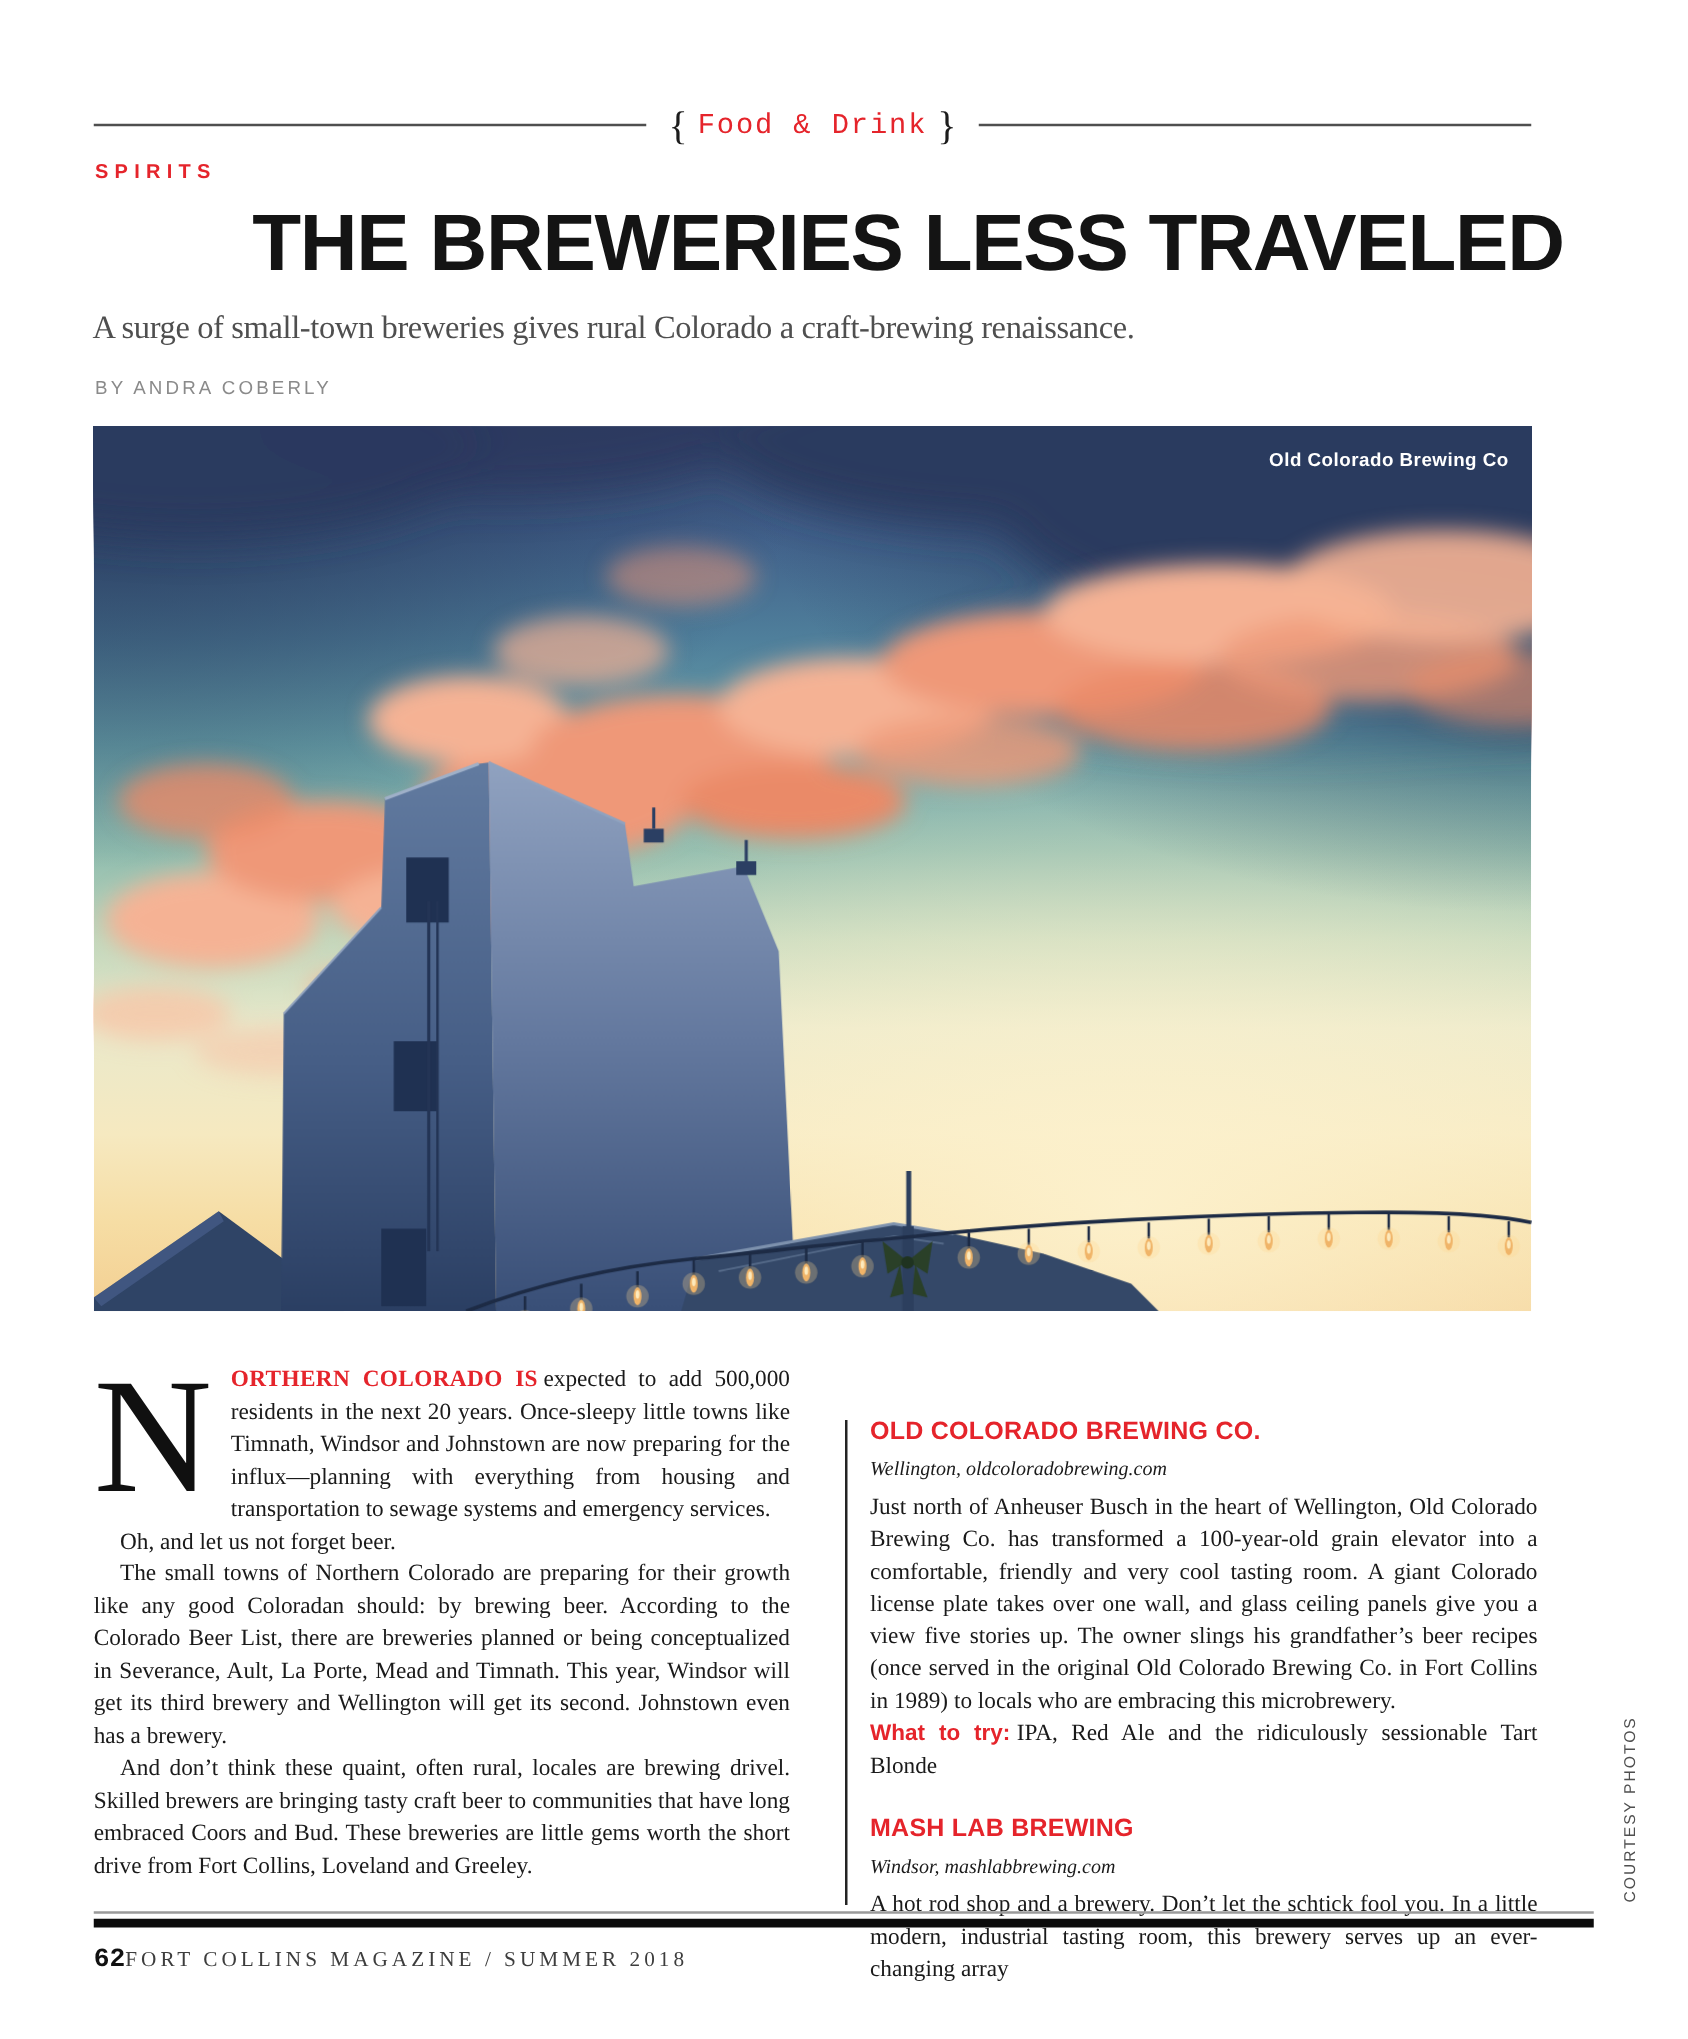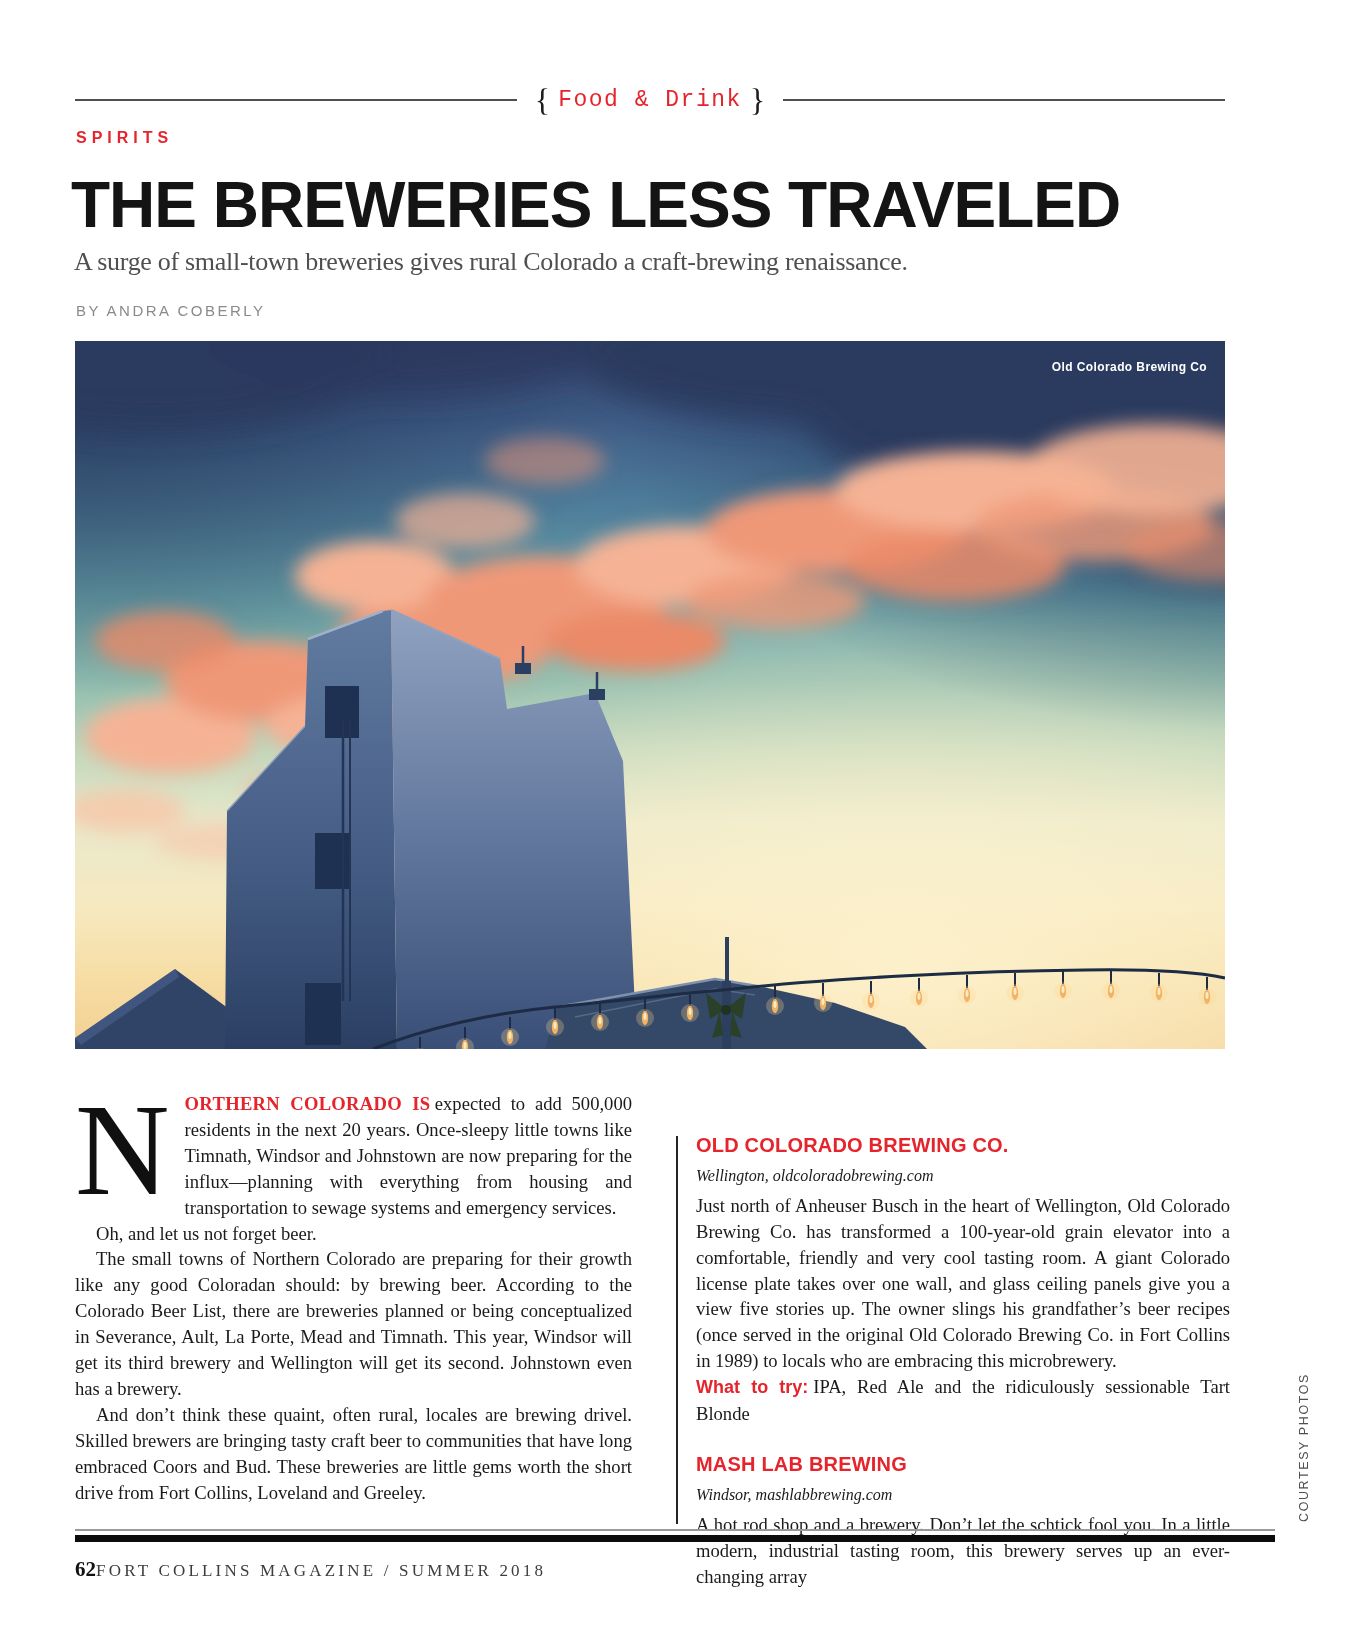--- a/index.html
+++ b/index.html
@@ -9,32 +9,32 @@
   
   .masthead{position:absolute;left:75px;top:84px;width:1150px;display:flex;align-items:center;}
   .mast-line{flex:1;height:2px;background:#4f4f4f;}
   .mast-label{display:flex;align-items:center;margin:0 10px;white-space:nowrap;}
   .brace{font-family:"Liberation Serif",serif;font-size:32px;color:#1c1c1c;line-height:1;padding:0 8px;}
   .mast-text{font-family:Liberation Mono, monospace;font-size:23px;letter-spacing:1.5px;color:#e5242b;}
 
   
   .kicker{position:absolute;left:76px;top:129px;font-family:"Liberation Sans",sans-serif;
           font-weight:700;font-size:16px;letter-spacing:5px;color:#e5242b;}
-  .headline{position:absolute;left:71px;top:172px;width:1180px;font-family:"Liberation Sans",sans-serif;
-            font-weight:700;font-size:64px;letter-spacing:-1px;color:#141414;line-height:1.05;}
+  .headline{position:absolute;left:71px;top:161px;width:1180px;font-family:"Liberation Sans",sans-serif;
+            font-weight:700;font-size:64px;letter-spacing:-1px;color:#141414;line-height:1.05;text-align:right;}
   .subtitle{position:absolute;left:74px;top:247px;width:1120px;font-family:"Liberation Serif",serif;
             font-weight:400;font-size:26px;color:#4f4f4f;letter-spacing:-0.3px;}
   .byline{position:absolute;left:76px;top:302px;font-family:"Liberation Sans",sans-serif;
           font-size:15px;letter-spacing:2.5px;color:#8a8a8a;}
 
   
   .photo{position:absolute;left:75px;top:341px;width:1150px;height:708px;overflow:hidden;}
   .photo svg{position:absolute;left:0;top:0;width:100%;height:100%;display:block;}
   .photo-caption{position:absolute;right:18px;top:19px;font-family:"Liberation Sans",sans-serif;
-                 font-weight:700;font-size:12px;color:#ffffff;letter-spacing:.4px;}
+                 font-weight:700;font-size:15px;color:#ffffff;letter-spacing:.4px;}
 
   
   .col{position:absolute;font-size:18.6px;line-height:25.9px;text-align:justify;}
   .col-left{left:75px;top:1091px;width:557px;}
   .col-right{left:696px;top:1133px;width:534px;}
   .col-rule{position:absolute;left:676px;top:1136px;width:1.5px;height:388px;background:#242424;}
 
   .col p{margin:0;}
   .para-indent{text-indent:21px;}
   .dropcap{float:left;font-family:"Liberation Serif",serif;font-size:131px;line-height:.78;
@@ -51,21 +51,21 @@
   
   .photo-credit{position:absolute;left:1297px;top:1372px;height:150px;
                 writing-mode:vertical-rl;transform:rotate(180deg);
                 font-family:"Liberation Sans",sans-serif;font-size:12.5px;
                 letter-spacing:1.6px;color:#4f4f4f;white-space:nowrap;}
 
   
   .footer-rule-thin{position:absolute;left:75px;top:1529px;width:1200px;height:2px;background:#9a9a9a;}
   .footer-rule-thick{position:absolute;left:75px;top:1535px;width:1200px;height:7px;background:#0c0c0c;}
   .footer{position:absolute;left:75px;top:1557px;display:flex;align-items:baseline;}
-  .page-num{font-family:Liberation Serif, serif;font-weight:700;font-size:21px;color:#111;}
+  .page-num{font-family:Liberation Mono, monospace;font-weight:700;font-size:21px;color:#111;}
   .footer-mag{font-family:"Liberation Serif",serif;font-size:17px;letter-spacing:3.2px;
               color:#3d3d3d;}
 </style>
 </head>
 <body>
 
 <div class="page">
 
   <div class="masthead">
     <div class="mast-line"></div>

